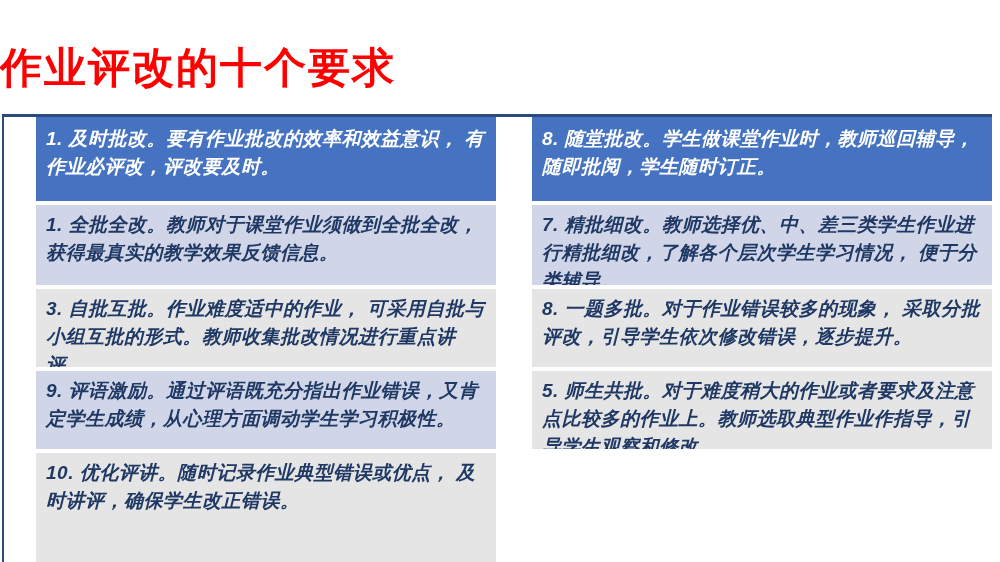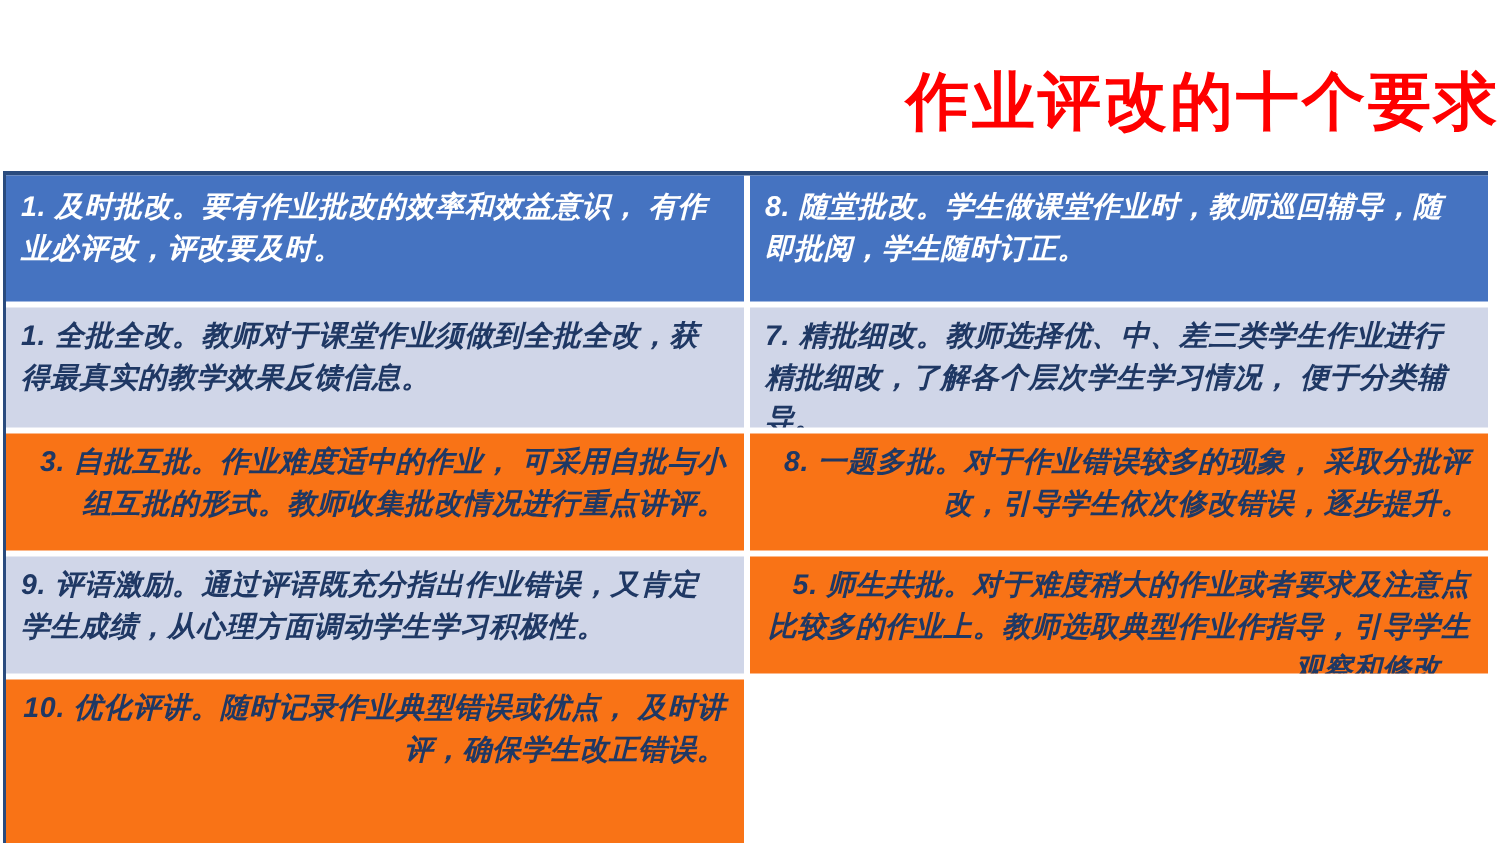--- a/index.html
+++ b/index.html
@@ -15,21 +15,21 @@
     position: relative;
     width: 1000px;
     height: 562px;
     background: #ffffff;
   }
   .title {
     position: absolute;
     top: 40px;
     left: 0;
     width: 100%;
-    text-align: right;
+    text-align: left;
     color: #ff0000;
     font-size: 42px;
     font-weight: bold;
     letter-spacing: 2px;
     margin: 0;
     font-family: "Liberation Sans", sans-serif;
   }
   .table-grid {
     position: absolute;
     top: 114px;
@@ -47,28 +47,29 @@
   }
   .cell {
     padding: 6px 12px 0 10px;
     font-size: 19px;
     line-height: 1.48;
     font-weight: bold;
     font-style: italic;
     color: #1f3864;
     letter-spacing: 0.5px;
     overflow: hidden;
+    margin-left: 32px;
   }
   .cell.hdr {
     background: #4573c1;
     color: #ffffff;
     padding-top: 8px;
   }
   .cell.band-dark { background: #d0d6e8; }
-  .cell.band-light { background: #f97316; text-align: right; }
+  .cell.band-light { background: #e5e5e5; }
 </style>
 </head>
 <body>
 
 <div class="slide">
 
   <h1 class="title">作业评改的十个要求</h1>
 
   <div class="table-grid">
 

